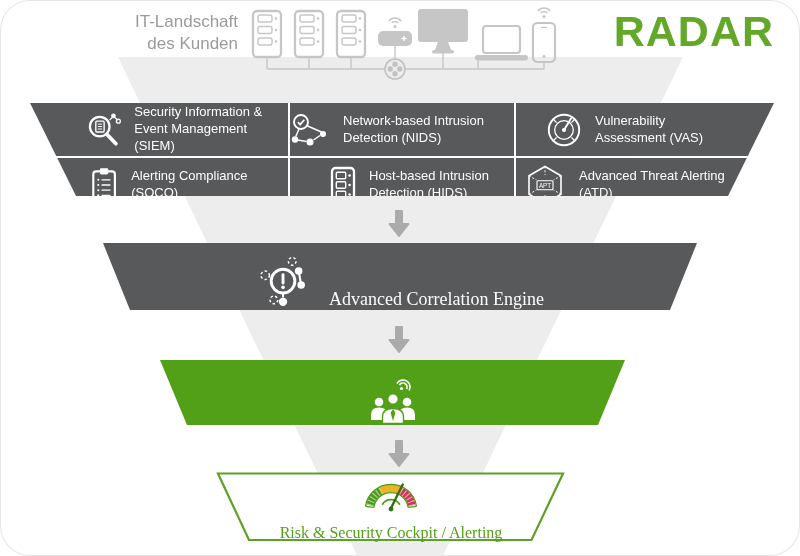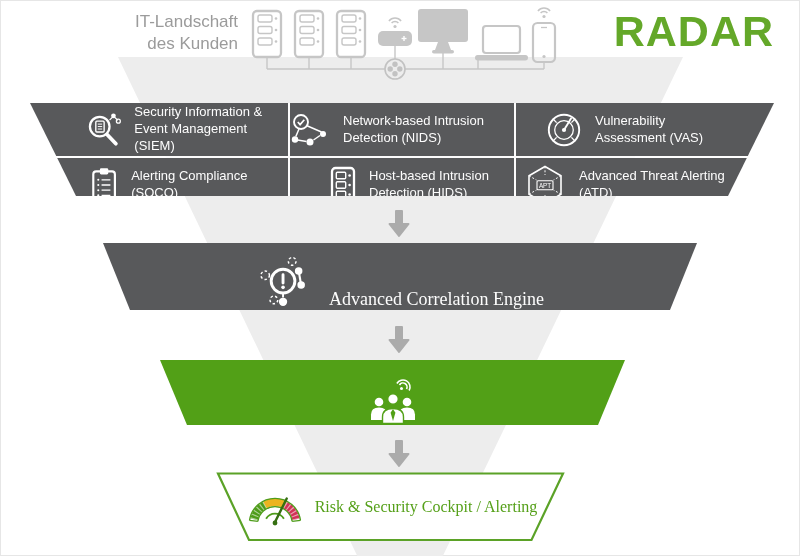--- a/index.html
+++ b/index.html
@@ -1,18 +1,18 @@
 <!DOCTYPE html>
 <html><head>
 <meta charset="utf-8">
 <style>
   html,body{margin:0;padding:0;background:#fff;}
   .canvas{
     position:relative;width:800px;height:556px;background:#fff;overflow:hidden;
-    font-family:"Liberation Sans",sans-serif;box-shadow:inset 0 0 0 1px #e6e6e6;
+    font-family:"Liberation Sans",sans-serif;box-shadow:inset 0 0 0 1px #e6e6e6;border-radius:30px;
   }
   
   .funnel-bg{
     position:absolute;left:0;top:0;width:800px;height:556px;background:#ededed;
     clip-path:polygon(118px 57px,683px 57px,400px 645px);
   }
   
   .it-label{
     position:absolute;left:58px;top:11px;width:180px;text-align:right;
     font-size:17px;line-height:1.32;color:#9b9b9b;
@@ -39,21 +39,21 @@
     clip-path:polygon(0 0,594px 0,567px 67px,27px 67px);gap:17px;font-size:18px;
   }
   .stage-team{
     left:160px;top:360px;width:465px;height:65px;background:#52a017;color:#ffffff;
     clip-path:polygon(0 0,465px 0,438px 65px,27px 65px);gap:14px;font-size:17.5px;
   }
   .stage-cockpit{left:216px;top:472px;width:350px;height:70px;}
   .cockpit-content{
     position:absolute;left:0;top:0;width:100%;height:100%;
     display:flex;align-items:center;justify-content:center;gap:10px;
-    color:#55a019;font-size:16px;
+    color:#55a019;font-size:16px;flex-direction:column;
   }
   .down-arrow{position:absolute;left:388px;}
   .a1{top:210px}.a2{top:326px}.a3{top:440px}
 </style>
 </head>
 <body>
 
 <div class="canvas">
 
   <div class="funnel-bg"></div>

